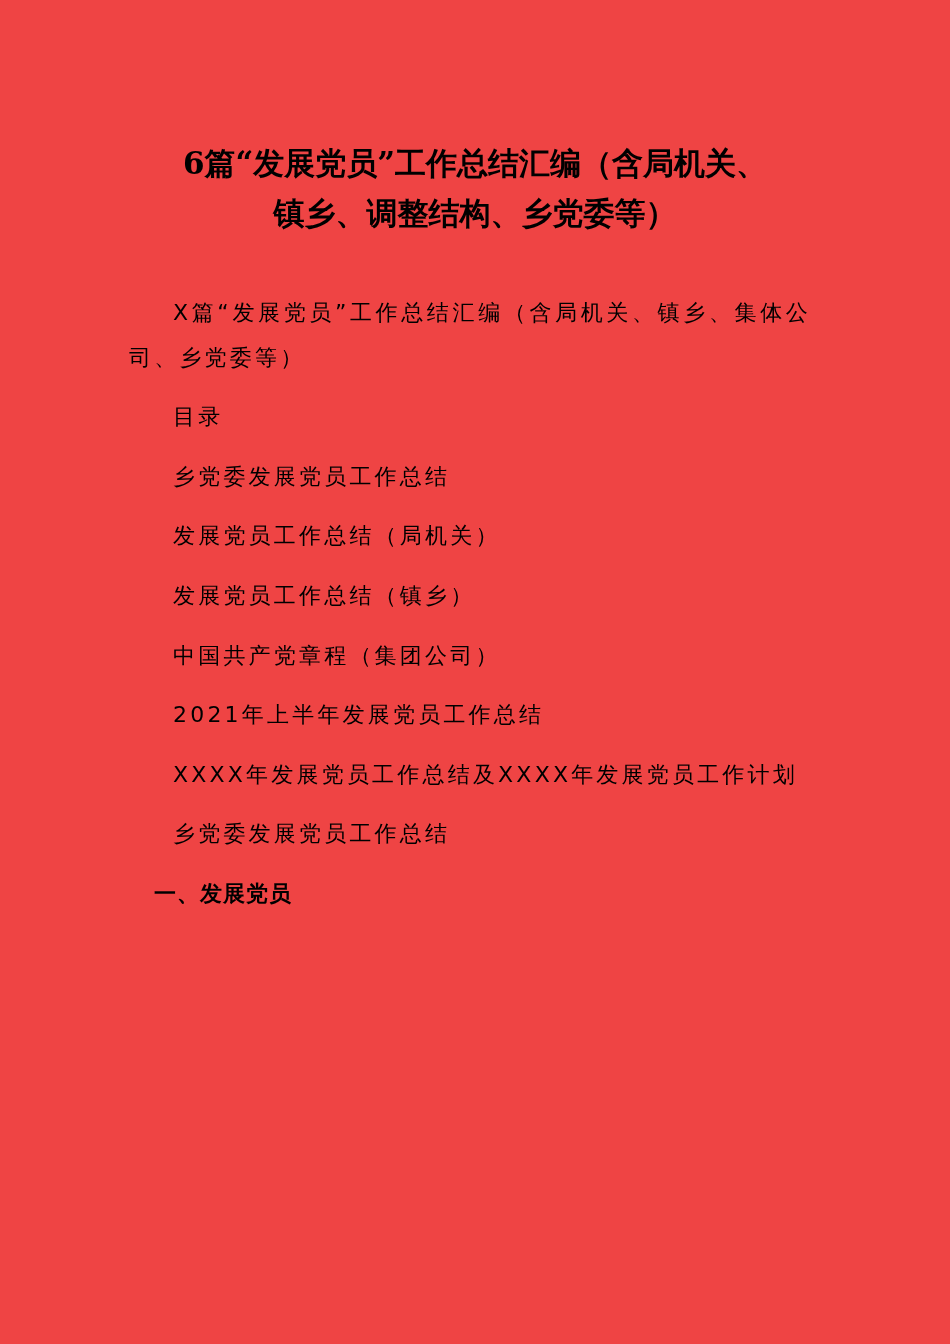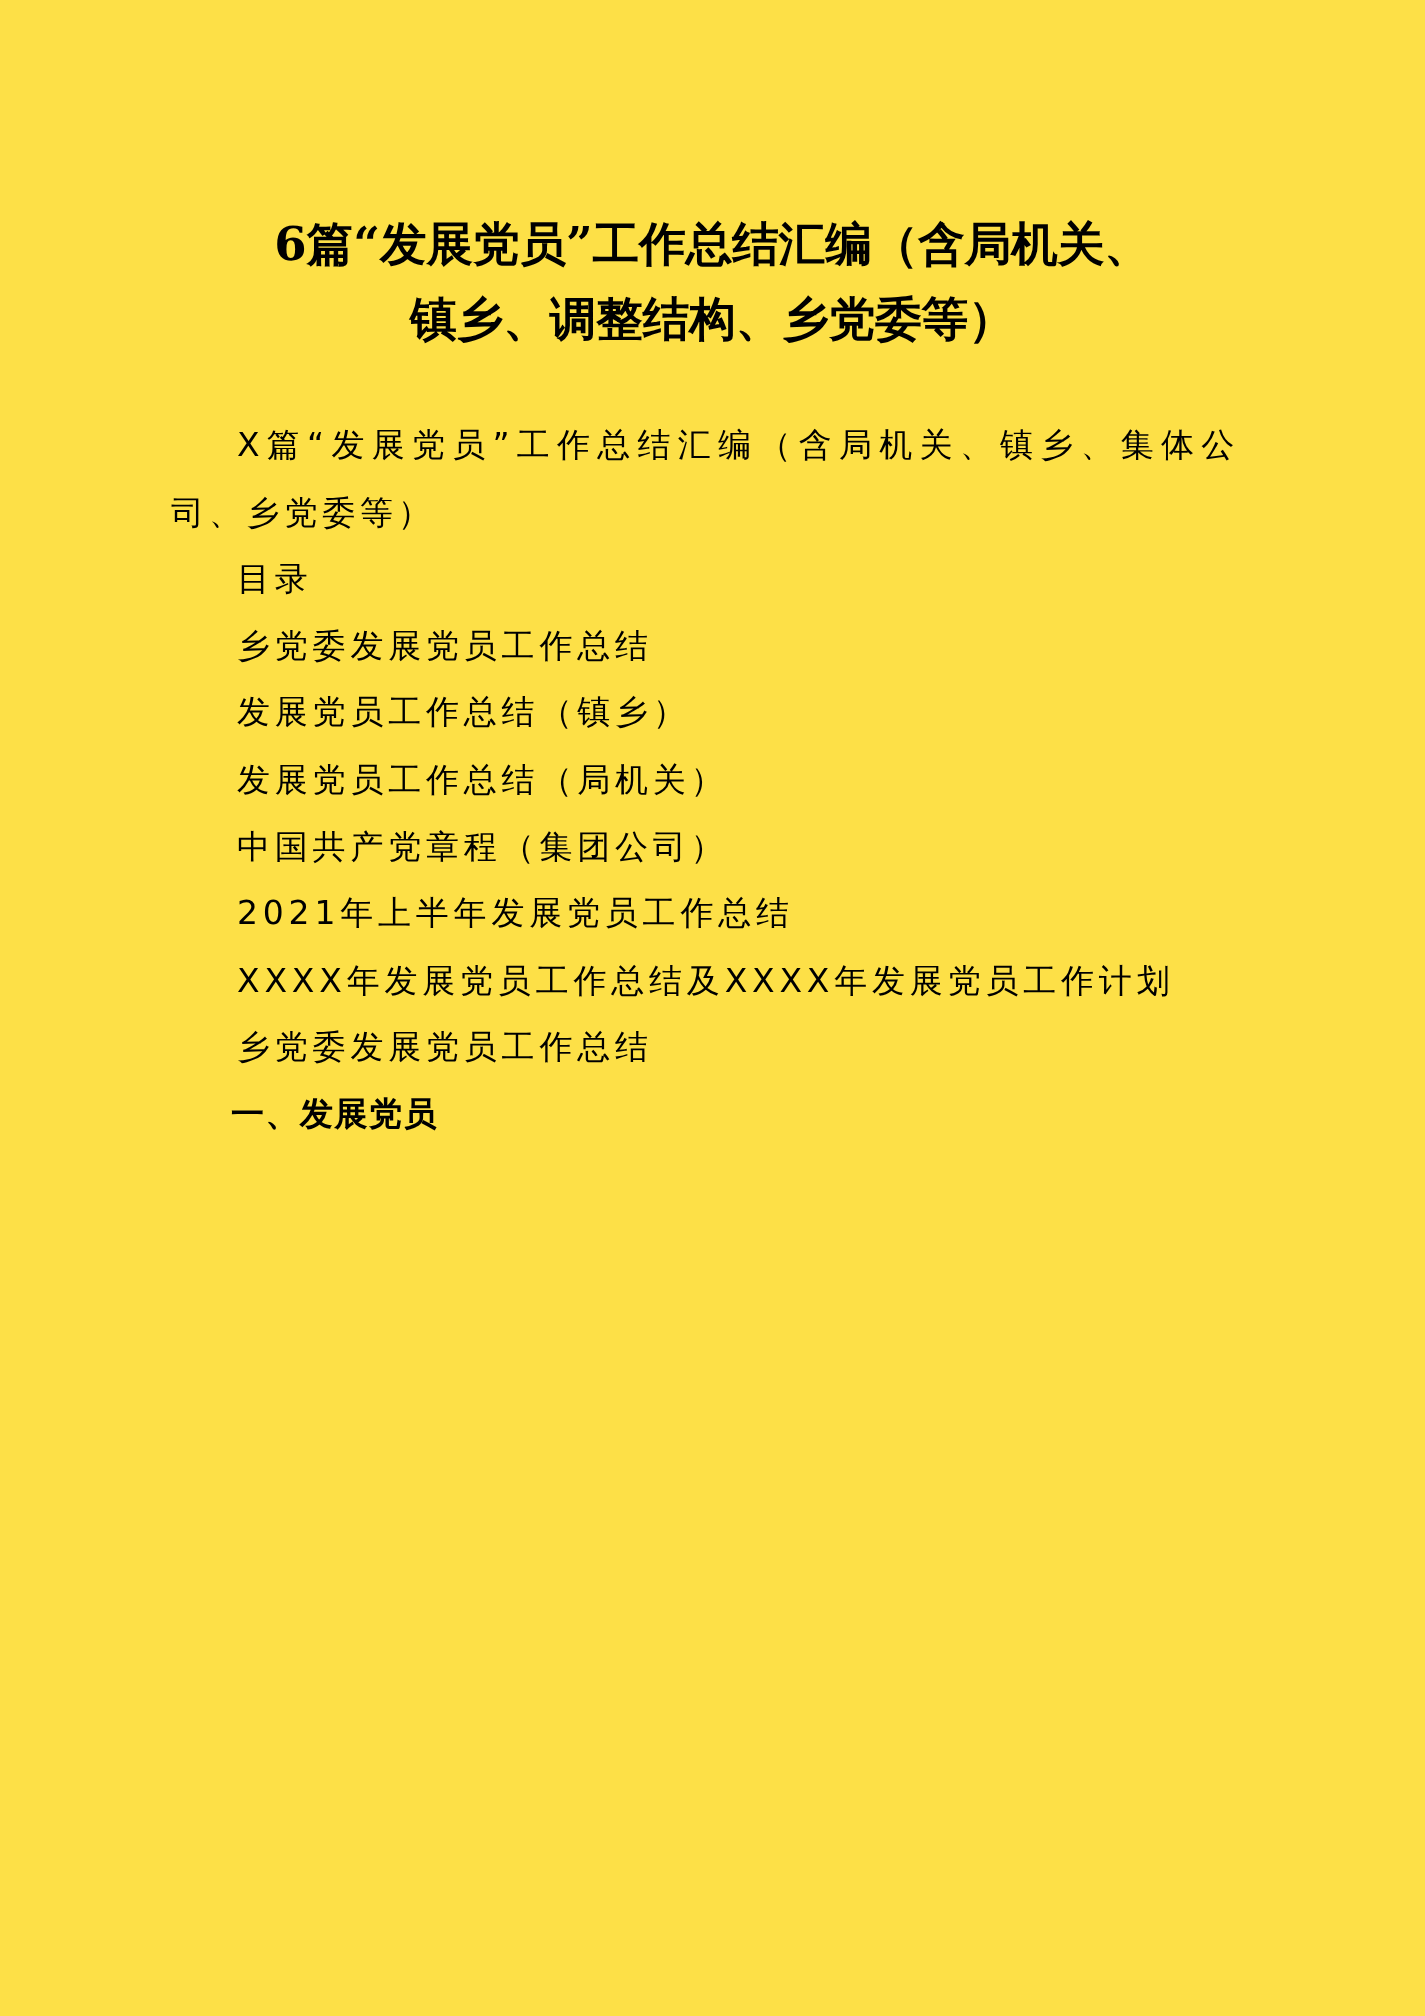--- a/index.html
+++ b/index.html
@@ -13,21 +13,21 @@
       position: relative;
       overflow: hidden;
       color: #000000;
       font-family: "DejaVu Serif", "Liberation Serif", serif;
     }
     .page {
       position: absolute;
       left: 0; top: 0;
       width: 950px;
       height: 1344px;
-      background: #fde047;
+      background: #ef4444;
     }
     .title {
       position: absolute;
       left: 100px;
       top: 138px;
       width: 750px;
       text-align: center;
       font-family: "DejaVu Serif", "Liberation Serif", serif;
       font-weight: bold;
       font-size: 31px;
@@ -39,21 +39,21 @@
       position: absolute;
       left: 114px;
       top: 276px;
       width: 712px;
       font-family: "DejaVu Sans", "Liberation Sans", sans-serif;
       font-size: 22px;
       line-height: 44.6px;
       letter-spacing: 3.2px;
     }
     .p {
-      margin: 0;
+      margin: 15px;
       text-indent: 44px;
       text-align: justify;
       text-align-last: left;
     }
     .heading {
       margin: 0;
       text-indent: 40px;
       font-weight: bold;
       letter-spacing: 1px;
     }
@@ -64,21 +64,21 @@
 <div class="page">
   <div class="title">
     <span class="line">6篇“发展党员”工作总结汇编（含局机关、</span>
     <span class="line">镇乡、调整结构、乡党委等）</span>
   </div>
 
   <div class="body">
     <p class="p">X篇“发展党员”工作总结汇编（含局机关、镇乡、集体公司、乡党委等）</p>
     <p class="p">目录</p>
     <p class="p">乡党委发展党员工作总结</p>
+    <p class="p">发展党员工作总结（局机关）</p>
     <p class="p">发展党员工作总结（镇乡）</p>
-    <p class="p">发展党员工作总结（局机关）</p>
     <p class="p">中国共产党章程（集团公司）</p>
     <p class="p">2021年上半年发展党员工作总结</p>
     <p class="p">XXXX年发展党员工作总结及XXXX年发展党员工作计划</p>
     <p class="p">乡党委发展党员工作总结</p>
     <p class="heading">一、发展党员</p>
   </div>
 </div>
 
 </body></html>

